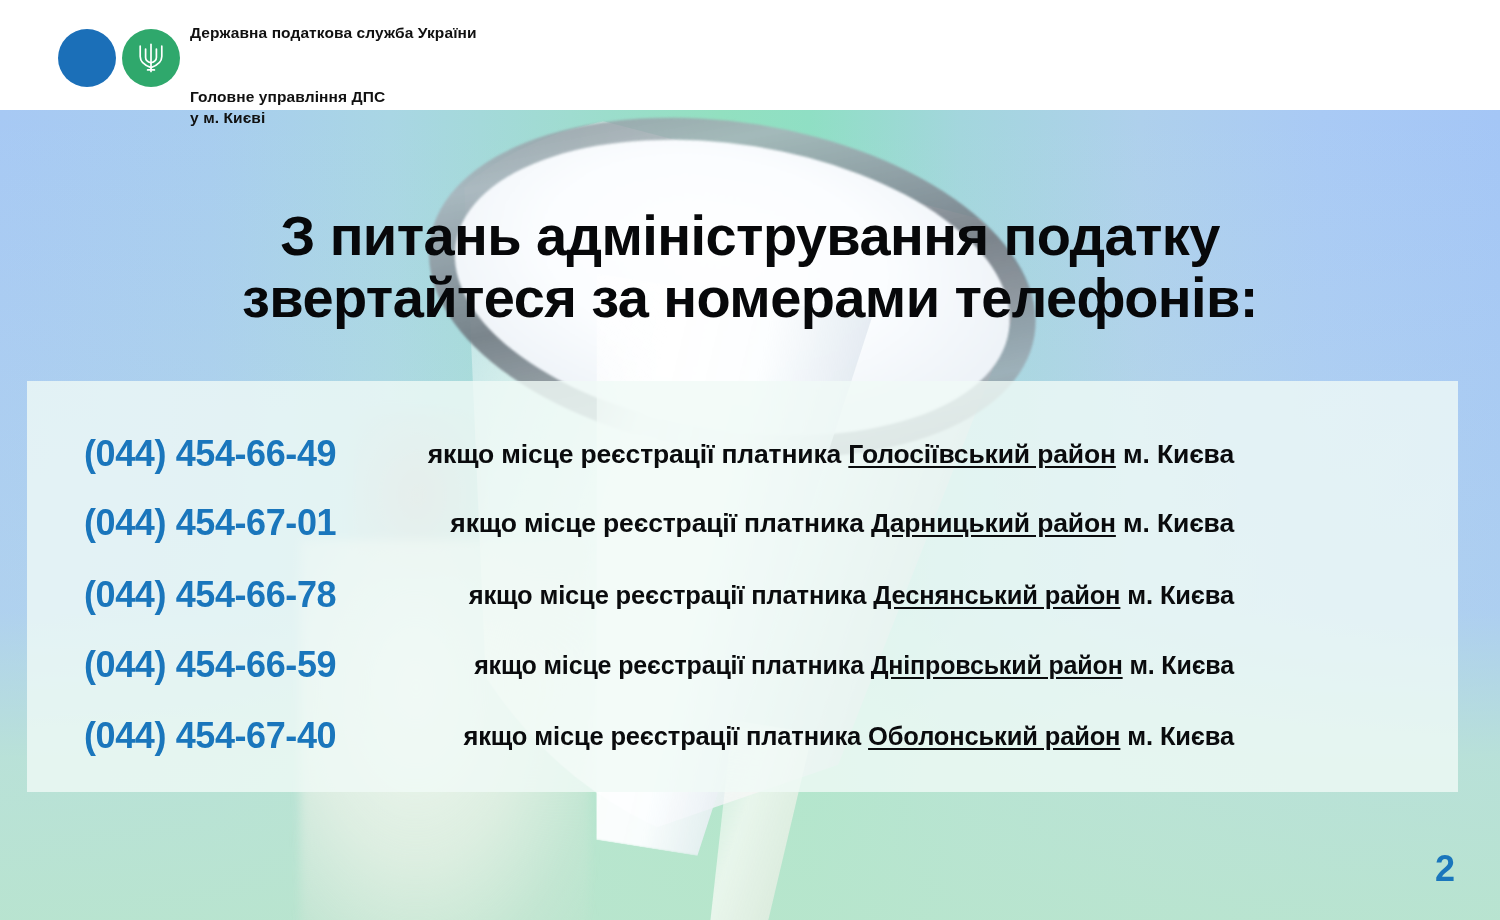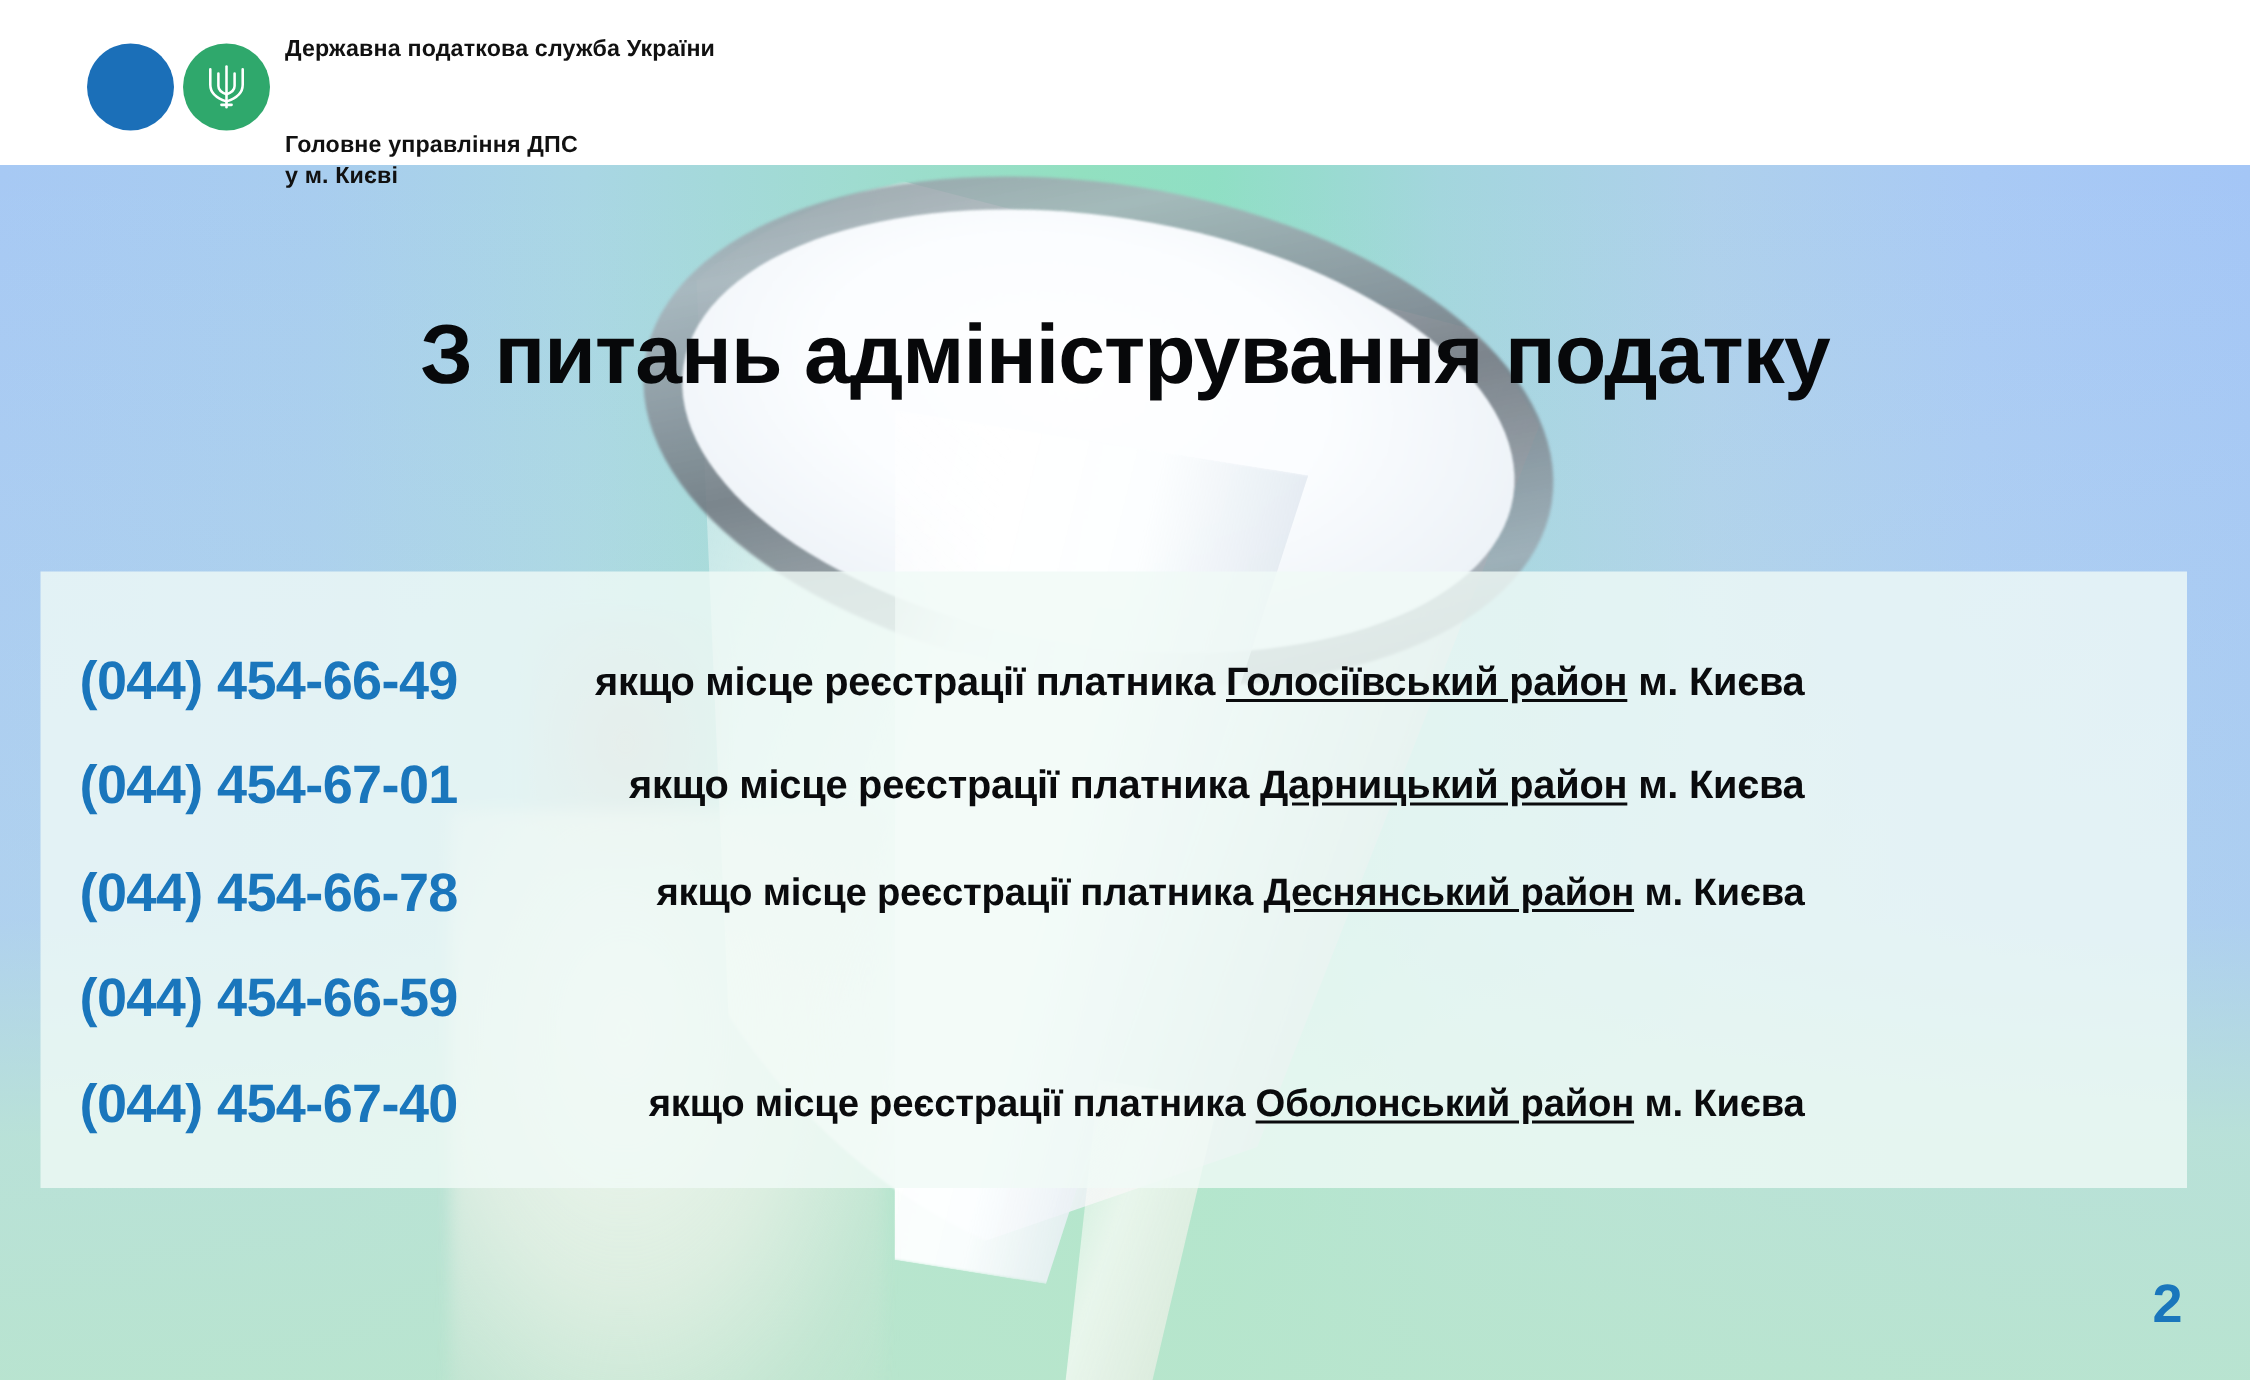--- a/index.html
+++ b/index.html
@@ -244,20 +244,21 @@
     height: 411px;
     z-index: 30;
   }
   .row {
     position: absolute;
     left: 0;
     width: 1205px;
     height: 52px;
     display: flex;
     align-items: center;
+    padding-left: 31px;
   }
   .row-1 { top: 47px;  }
   .row-2 { top: 116px; gap: 16px; }
   .row-3 { top: 188px; }
   .row-4 { top: 258px; }
   .row-5 { top: 329px; }
 
   .phone {
     color: #1a76bc;
     font-weight: bold;
@@ -338,20 +339,21 @@
       <div class="hdr-line1">Державна податкова служба України</div>
       <div class="hdr-line2">
         <span>Головне управління ДПС</span><br>
         <span>у м. Києві</span>
       </div>
     </div>
   </div>
 
   <div class="title-block">
     <div class="title-line">З питань адміністрування податку</div>
+    <div class="title-line">звертайтеся за номерами телефонів:</div>
   </div>
 
   <div class="panel"></div>
 
   <div class="rows">
 
     <div class="row row-1">
       <div class="phone">(044) 454-66-49</div>
       <div class="desc"><span>якщо місце реєстрації платника </span><span class="district">Голосіївський район</span><span> м. Києва</span></div>
     </div>
@@ -361,20 +363,21 @@
       <div class="desc"><span>якщо місце реєстрації платника </span><span class="district">Дарницький район</span><span> м. Києва</span></div>
     </div>
 
     <div class="row row-3">
       <div class="phone">(044) 454-66-78</div>
       <div class="desc"><span>якщо місце реєстрації платника </span><span class="district">Деснянський район</span><span> м. Києва</span></div>
     </div>
 
     <div class="row row-4">
       <div class="phone">(044) 454-66-59</div>
+      <div class="desc"><span>якщо місце реєстрації платника </span><span class="district">Дніпровський район</span><span> м. Києва</span></div>
     </div>
 
     <div class="row row-5">
       <div class="phone">(044) 454-67-40</div>
       <div class="desc"><span>якщо місце реєстрації платника </span><span class="district">Оболонський район</span><span> м. Києва</span></div>
     </div>
 
   </div>
 
   <div class="page-num">2</div>

